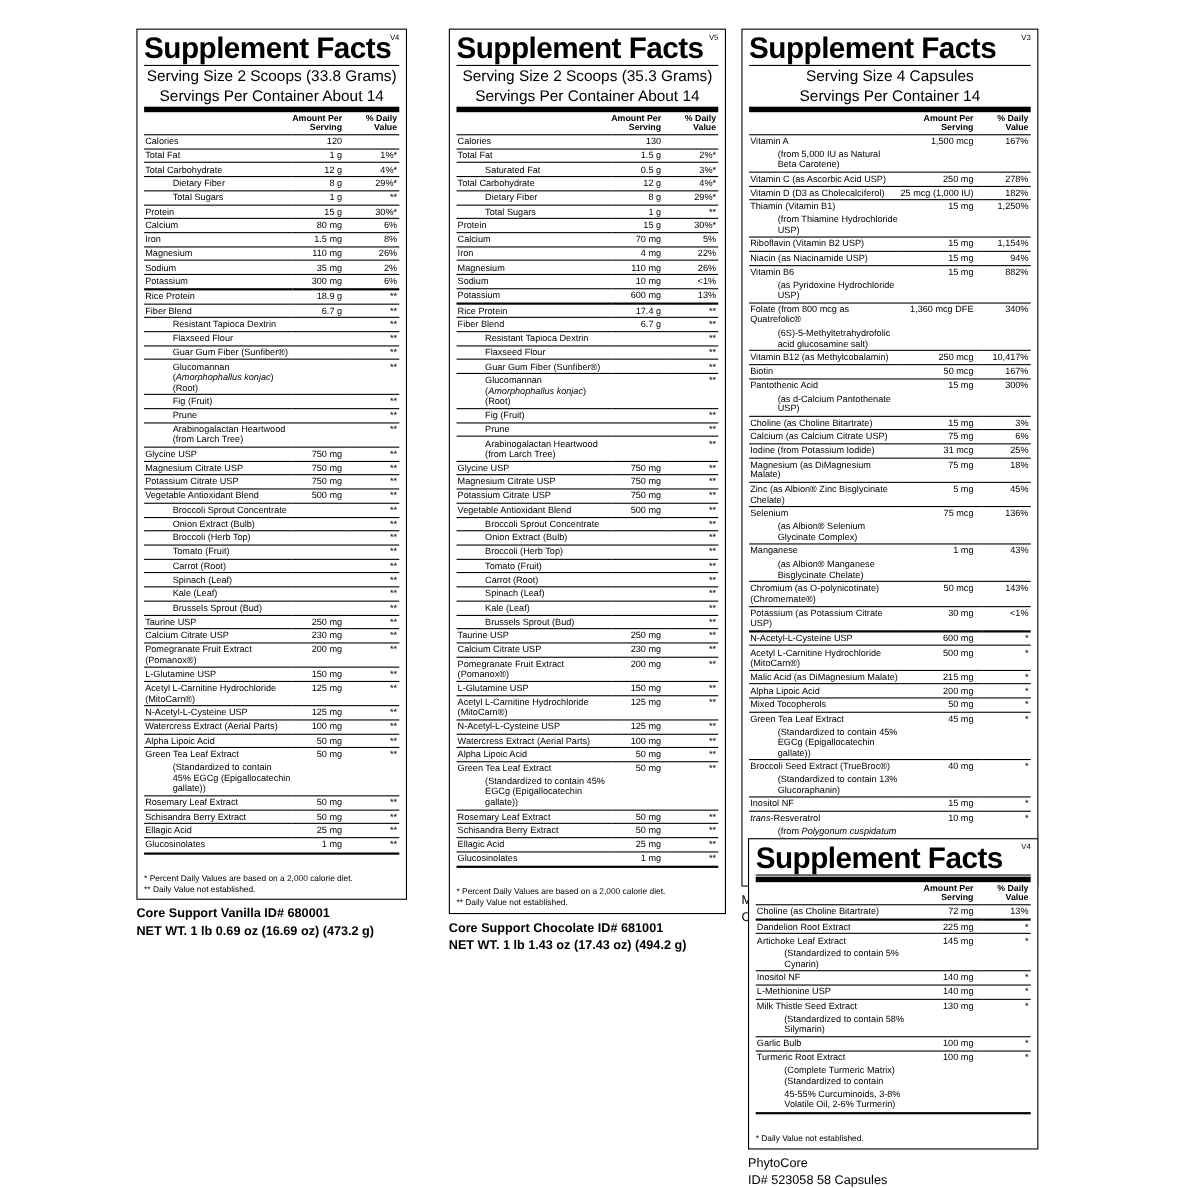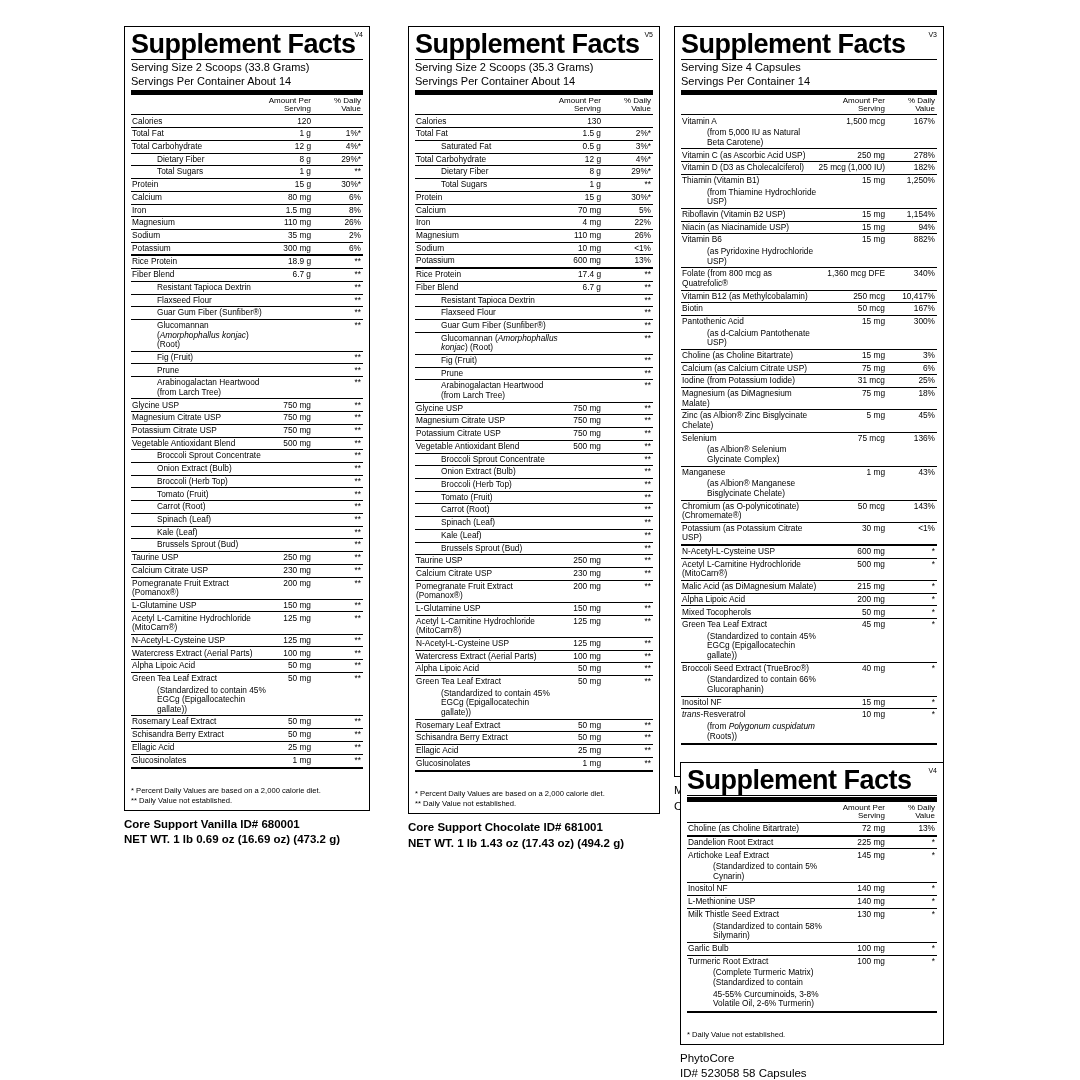--- a/index.html
+++ b/index.html
@@ -39,42 +39,43 @@
     font-weight: normal;
     position: absolute;
     right: 0;
     top: 0px;
     letter-spacing: 0;
   }
   .rule-thin { border-bottom: 1px solid #000; margin: 1px 0; }
   .rule-med  { border-bottom: 2.5px solid #000; margin: 1px 0; }
   .rule-thick{ border-bottom: 5px solid #000; margin: 1px 0; }
   .serving {
-    font-size: 11px;
+    font-size: 14px;
     line-height: 1.25;
+    text-align: center;
   }
   table.nut {
     width: 100%;
     border-collapse: collapse;
     font-size: 8.3px;
     line-height: 1.15;
   }
   table.nut td {
     padding: 1.1px 0 1.1px 0;
     vertical-align: top;
   }
   table.nut tr.line td { border-top: 1px solid #000; }
   table.nut tr.line-med td { border-top: 2.2px solid #000; margin-top: 37px; }
   table.nut td.name { text-align: left; padding-left: 1px; }
   table.nut td.amt  { text-align: right; white-space: nowrap; padding-right: 8px; }
   table.nut td.dv   { text-align: right; white-space: nowrap; width: 42px; padding-right: 2px;}
   .ind2 { padding-left: 26px !important; }
   .hdr-row td {
     font-size: 8px;
-    font-weight: normal;
+    font-weight: bold;
     text-align: right;
     line-height: 1.05;
     padding-bottom: 2px;
     margin-left: 34px;
   }
   .hdr-row td.amt, .hdr-row td.dv { vertical-align: bottom; }
   .footnote {
     font-size: 7.6px;
     line-height: 1.3;
     padding-top: 16px;
@@ -683,20 +684,25 @@
             <tr>
               <td class="name ind2">(as Pyridoxine Hydrochloride USP)</td>
               <td class="amt"></td>
               <td class="dv"></td>
             </tr>
             <tr class="line">
               <td class="name">Folate (from 800 mcg as Quatrefolic®</td>
               <td class="amt">1,360 mcg DFE</td>
               <td class="dv">340%</td>
             </tr>
+            <tr>
+              <td class="name ind2">(6S)-5-Methyltetrahydrofolic acid glucosamine salt)</td>
+              <td class="amt"></td>
+              <td class="dv"></td>
+            </tr>
             <tr class="line">
               <td class="name">Vitamin B12 (as Methylcobalamin)</td>
               <td class="amt">250 mcg</td>
               <td class="dv">10,417%</td>
             </tr>
             <tr class="line">
               <td class="name">Biotin</td>
               <td class="amt">50 mcg</td>
               <td class="dv">167%</td>
             </tr>
@@ -799,21 +805,21 @@
               <td class="name ind2">(Standardized to contain 45% EGCg (Epigallocatechin gallate))</td>
               <td class="amt"></td>
               <td class="dv"></td>
             </tr>
             <tr class="line">
               <td class="name">Broccoli Seed Extract (TrueBroc®)</td>
               <td class="amt">40 mg</td>
               <td class="dv">*</td>
             </tr>
             <tr>
-              <td class="name ind2">(Standardized to contain 66% Glucoraphanin)</td>
+              <td class="name ind2">(Standardized to contain 13% Glucoraphanin)</td>
               <td class="amt"></td>
               <td class="dv"></td>
             </tr>
             <tr class="line">
               <td class="name">Inositol NF</td>
               <td class="amt">15 mg</td>
               <td class="dv">*</td>
             </tr>
             <tr class="line">
               <td class="name"><em>trans</em>-Resveratrol</td>

